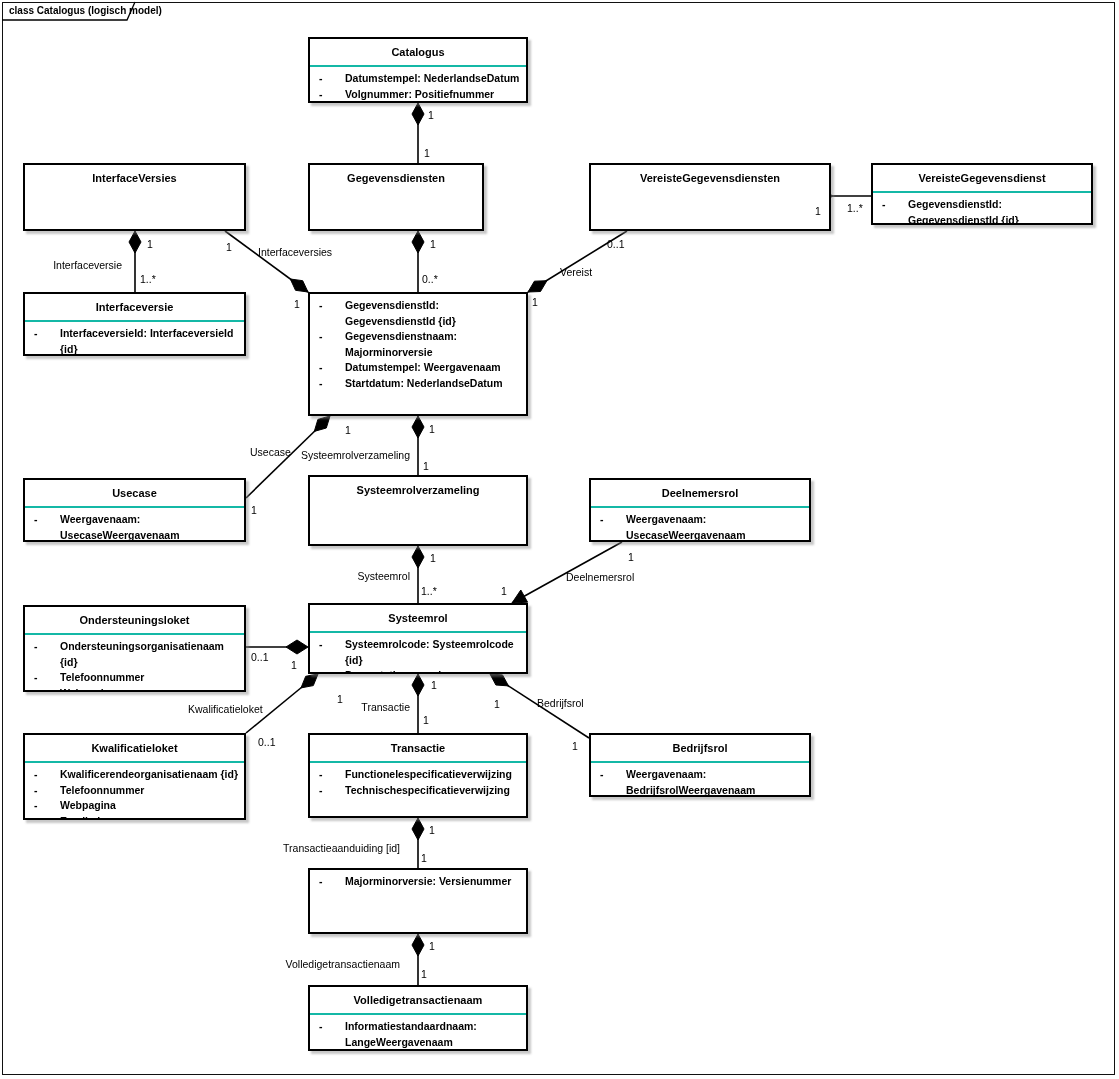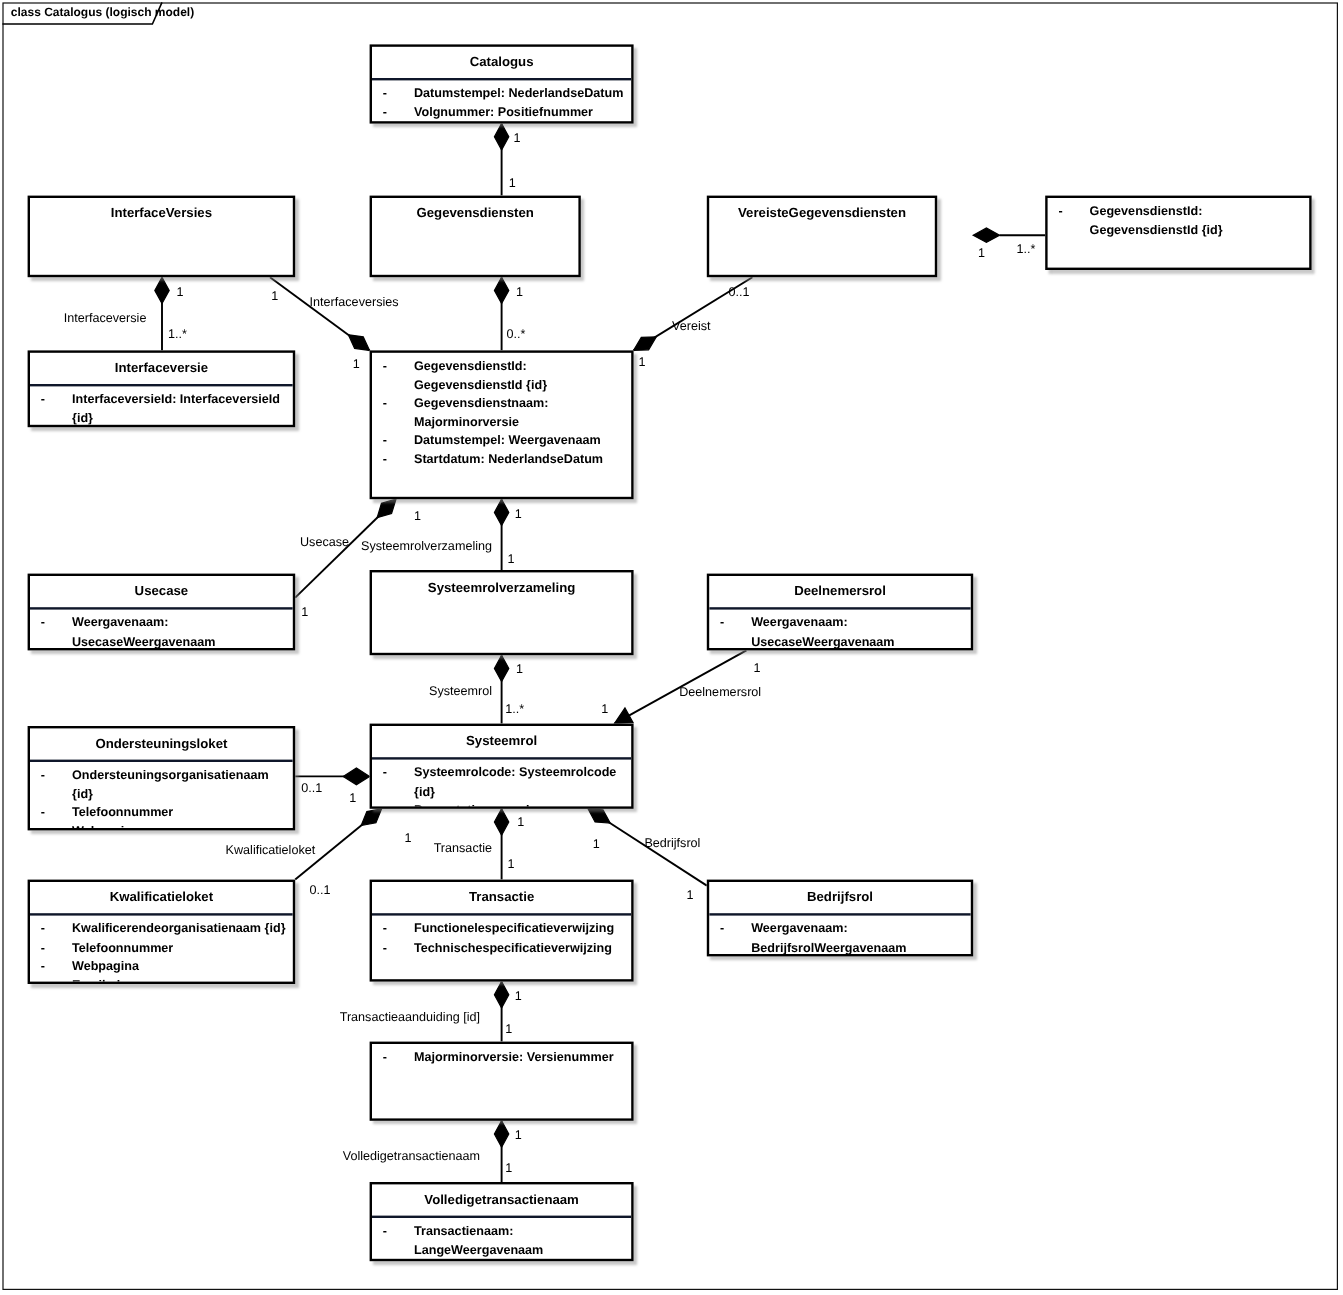--- a/index.html
+++ b/index.html
@@ -9,21 +9,21 @@
           border:1px solid #111;box-sizing:border-box;}
   .frame-tab-label{position:absolute;left:9px;top:5px;font-size:10px;font-weight:bold;color:#000;white-space:nowrap;}
   svg.layer{position:absolute;left:0;top:0;pointer-events:none;}
   svg.layer line{stroke:#000;stroke-width:1.6;}
   svg.layer polygon{fill:#000;stroke:#000;}
   svg.layer path{stroke:#000;fill:none;stroke-width:1.3;}
   .uml-class{position:absolute;background:#fff;border:2px solid #000;box-sizing:border-box;
           box-shadow:3px 3px 2px rgba(130,130,130,.45);overflow:hidden;}
   .cls-title{height:26px;display:flex;align-items:center;justify-content:center;
           font-size:11px;font-weight:bold;color:#000;}
-  .uml-class.titled .cls-title{border-bottom:2px solid #0f172a;}
+  .uml-class.titled .cls-title{border-bottom:2px solid #14b8a6;}
   .cls-attrs{padding:4px 4px 0 9px;}
   .attr{font-size:10.5px;line-height:15.5px;color:#000;display:flex;font-weight:bold;}
   .attr::before{content:"-";width:26px;flex:none;}
   .lbl{position:absolute;font-size:10.5px;color:#000;white-space:nowrap;}
 </style>
 </head>
 <body>
 
 <div class="canvas">
 
@@ -128,25 +128,26 @@
   </div>
 
   <div class="uml-class" style="left:23px;top:163px;width:223px;height:68px">
     <div class="cls-title">InterfaceVersies</div>
   </div>
 
   <div class="uml-class" style="left:308px;top:163px;width:176px;height:68px">
     <div class="cls-title">Gegevensdiensten</div>
   </div>
 
-  <div class="uml-class" style="left:589px;top:163px;width:192px;height:68px">
+  <div class="uml-class" style="left:589px;top:163px;width:242px;height:68px">
     <div class="cls-title">VereisteGegevensdiensten</div>
   </div>
 
   <div class="uml-class titled" style="left:871px;top:163px;width:222px;height:62px">
+    <div class="cls-title">VereisteGegevensdienst</div>
     <div class="cls-attrs">
       <div class="attr">
           <span>GegevensdienstId: GegevensdienstId {id}</span>
         </div>
     </div>
   </div>
 
   <div class="uml-class titled" style="left:23px;top:292px;width:223px;height:64px">
     <div class="cls-title">Interfaceversie</div>
     <div class="cls-attrs">
@@ -269,20 +270,23 @@
     <div class="cls-attrs">
       <div class="attr">
           <span>Majorminorversie: Versienummer</span>
         </div>
     </div>
   </div>
 
   <div class="uml-class titled" style="left:308px;top:985px;width:220px;height:66px">
     <div class="cls-title">Volledigetransactienaam</div>
     <div class="cls-attrs">
+      <div class="attr">
+          <span>Informatiestandaardnaam: LangeWeergavenaam</span>
+        </div>
       <div class="attr">
           <span>Transactienaam: LangeWeergavenaam</span>
         </div>
     </div>
   </div>
 
   <div class="lbl" style="left:428px;top:109px">1</div>
   <div class="lbl" style="left:424px;top:147px">1</div>
 
   <div class="lbl" style="left:147px;top:238px">1</div>

